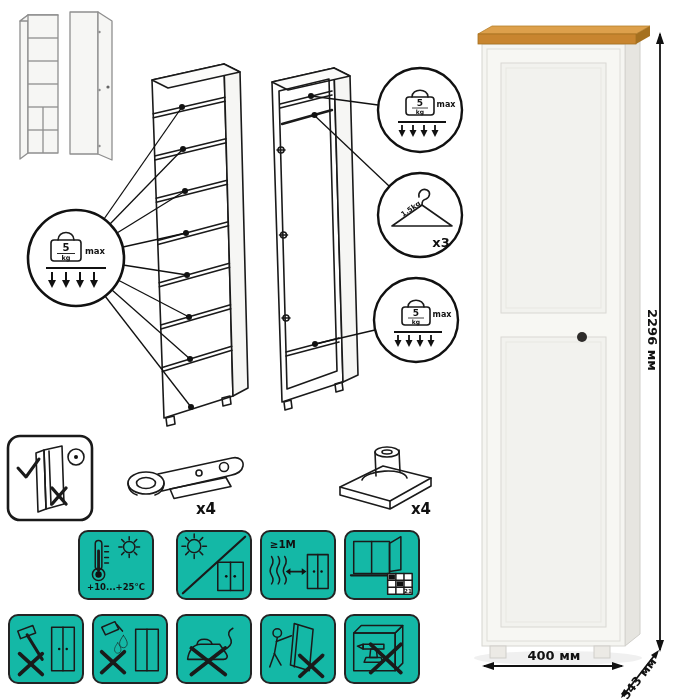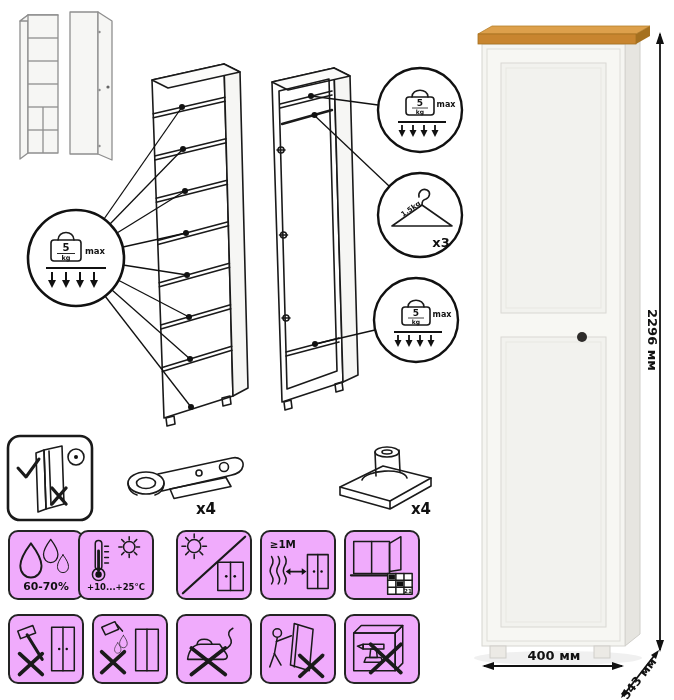--- a/index.html
+++ b/index.html
@@ -5,21 +5,21 @@
   html,body{margin:0;padding:0;background:#fff;}
   .canvas{position:relative;width:674px;height:700px;background:#ffffff;overflow:hidden;
           font-family:"DejaVu Sans",sans-serif;}
   svg{position:absolute;left:0;top:0;}
   svg .s{stroke:#1a1a1a;stroke-width:1.6;fill:none;stroke-linecap:round;stroke-linejoin:round;}
   svg .g{stroke:#8f8f8f;stroke-width:1.3;fill:#f6f6f4;stroke-linejoin:round;}
   svg .dot{fill:#111;stroke:none;}
   svg .ptr{stroke:#111;stroke-width:1.3;}
   svg .txt{font-family:"DejaVu Sans",sans-serif;font-weight:700;fill:#111;}
   .cell{position:absolute;width:76px;height:70px;border:2.6px solid #242424;border-radius:10px;
-        background:#f0abfc;box-sizing:border-box;}
+        background:#14b8a6;box-sizing:border-box;}
   .cell svg{position:absolute;left:0;top:0;width:100%;height:100%;}
 </style>
 </head>
 <body>
 
 <div class="canvas">
 
   <svg width="470" height="700" viewBox="0 0 470 700">
 
     <g>
@@ -206,30 +206,20 @@
       <path d="M340,487 L383,466 L431,478 L390,501 Z"></path>
       <path d="M340,487 l0,8 L390,509 l0,-8 M431,478 l0,8 L390,509"></path>
       <path d="M362,480 c3,-10 42,-13 45,-2"></path>
       <path d="M375,452 l1,24 M399,450 l1,22"></path>
       <ellipse cx="387" cy="452" rx="12" ry="5"></ellipse>
       <ellipse cx="387" cy="452" rx="5" ry="2"></ellipse>
     </g>
     <text class="txt" x="421" y="514" font-size="15" text-anchor="middle">x4</text>
   </svg>
 
-  <div class="cell" style="left:8px;top:530px">
-    <svg viewBox="0 0 76 70">
-        <g class="s" stroke-width="2">
-      <path transform="translate(22,27) scale(1.25)" d="M0,-12 C6,-4 9,2 9,7 C9,13 5,17 0,17 C-5,17 -9,13 -9,7 C-9,2 -6,-4 0,-12 Z"></path>
-      <path transform="translate(43,18) scale(0.85)" d="M0,-12 C6,-4 9,2 9,7 C9,13 5,17 0,17 C-5,17 -9,13 -9,7 C-9,2 -6,-4 0,-12 Z"></path>
-      <path transform="translate(56,32) scale(0.65)" d="M0,-12 C6,-4 9,2 9,7 C9,13 5,17 0,17 C-5,17 -9,13 -9,7 C-9,2 -6,-4 0,-12 Z"></path>
-      <text class="txt" x="38" y="61" font-size="11.5" text-anchor="middle" stroke="none">60-70%</text>
-    </g>
-      </svg>
-  </div>
 
   <div class="cell" style="left:78px;top:530px">
     <svg viewBox="0 0 76 70">
         <g class="s" stroke-width="1.8">
       <rect x="16" y="9" width="7" height="31" rx="3.5"></rect>
       <circle cx="19.5" cy="45" r="6.5"></circle>
       <line x1="19.5" y1="20" x2="19.5" y2="41" stroke-width="3"></line>
       <circle class="dot" cx="19.5" cy="45" r="3.4"></circle>
       <line x1="26" y1="15" x2="30" y2="15"></line>
           <line x1="26" y1="21" x2="30" y2="21"></line>

